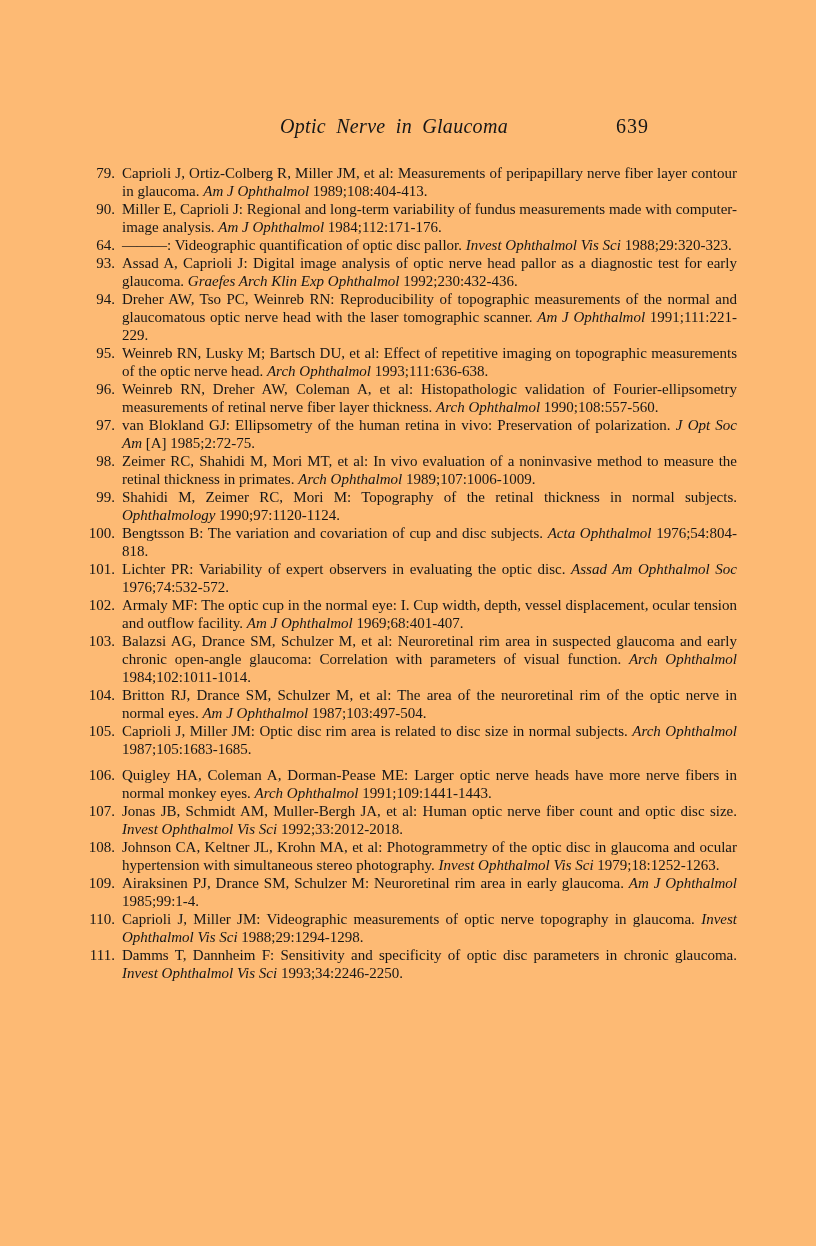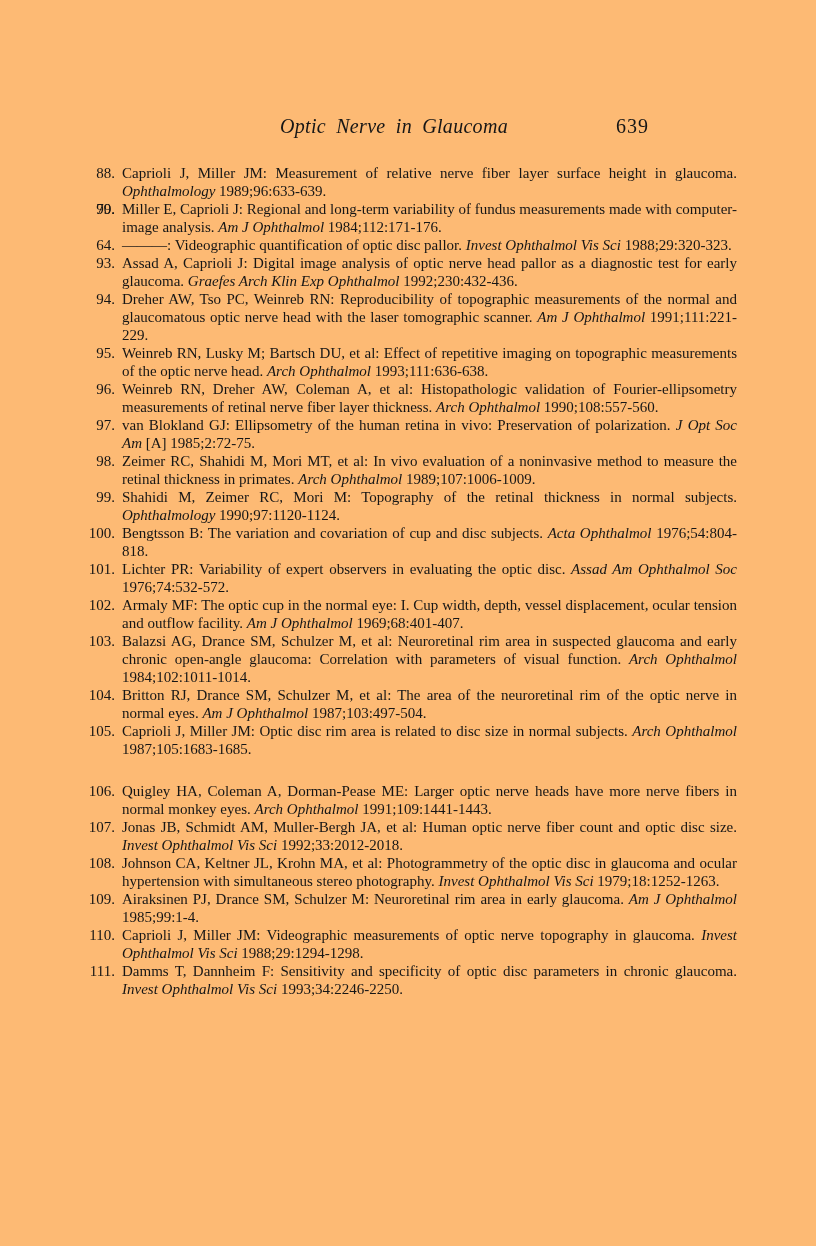--- a/index.html
+++ b/index.html
@@ -46,42 +46,41 @@
     list-style: none;
     font-size: 15px;
     line-height: 18px;
   }
   .ref-item {
     position: relative;
     padding-left: 38px;
     text-align: justify;
     margin: 0;
   }
-  .ref-item.gap-before { margin-top: 24px; }
+  .ref-item.gap-before { margin-top: 8px; }
   .ref-num {
     position: absolute;
     left: 0;
     top: 0;
     width: 31px;
     text-align: right;
     white-space: nowrap;
   }
   .ref-text i { font-style: italic; }
 </style>
 </head>
 <body>
 
 <div class="page">
   <div class="running-head">
     <span class="rh-title">Optic Nerve in Glaucoma</span>
     <span class="rh-page">639</span>
   </div>
   <ol class="ref-list">
-      <li class="ref-item"><span class="ref-num">88.</span><span class="ref-text"><span>Caprioli J, Miller JM: Measurement of relative nerve fiber layer surface height in glaucoma. </span><i>Ophthalmology</i><span> 1989;96:633-639.</span></span></li>
-      <li class="ref-item"><span class="ref-num">79.</span></li>
+      <li class="ref-item"><span class="ref-num">79.</span><span class="ref-text"><span>Caprioli J, Ortiz-Colberg R, Miller JM, et al: Measurements of peripapillary nerve fiber layer contour in glaucoma. </span><i>Am J Ophthalmol</i><span> 1989;108:404-413.</span></span></li>
       <li class="ref-item"><span class="ref-num">90.</span><span class="ref-text"><span>Miller E, Caprioli J: Regional and long-term variability of fundus measurements made with computer-image analysis. </span><i>Am J Ophthalmol</i><span> 1984;112:171-176.</span></span></li>
       <li class="ref-item"><span class="ref-num">64.</span><span class="ref-text"><span>———: Videographic quantification of optic disc pallor. </span><i>Invest Ophthalmol Vis Sci</i><span> 1988;29:320-323.</span></span></li>
       <li class="ref-item"><span class="ref-num">93.</span><span class="ref-text"><span>Assad A, Caprioli J: Digital image analysis of optic nerve head pallor as a diagnostic test for early glaucoma. </span><i>Graefes Arch Klin Exp Ophthalmol</i><span> 1992;230:432-436.</span></span></li>
       <li class="ref-item"><span class="ref-num">94.</span><span class="ref-text"><span>Dreher AW, Tso PC, Weinreb RN: Reproducibility of topographic measurements of the normal and glaucomatous optic nerve head with the laser tomographic scanner. </span><i>Am J Ophthalmol</i><span> 1991;111:221-229.</span></span></li>
       <li class="ref-item"><span class="ref-num">95.</span><span class="ref-text"><span>Weinreb RN, Lusky M; Bartsch DU, et al: Effect of repetitive imaging on topographic measurements of the optic nerve head. </span><i>Arch Ophthalmol</i><span> 1993;111:636-638.</span></span></li>
       <li class="ref-item"><span class="ref-num">96.</span><span class="ref-text"><span>Weinreb RN, Dreher AW, Coleman A, et al: Histopathologic validation of Fourier-ellipsometry measurements of retinal nerve fiber layer thickness. </span><i>Arch Ophthalmol</i><span> 1990;108:557-560.</span></span></li>
       <li class="ref-item"><span class="ref-num">97.</span><span class="ref-text"><span>van Blokland GJ: Ellipsometry of the human retina in vivo: Preservation of polarization. </span><i>J Opt Soc Am</i><span> [A] 1985;2:72-75.</span></span></li>
       <li class="ref-item"><span class="ref-num">98.</span><span class="ref-text"><span>Zeimer RC, Shahidi M, Mori MT, et al: In vivo evaluation of a noninvasive method to measure the retinal thickness in primates. </span><i>Arch Ophthalmol</i><span> 1989;107:1006-1009.</span></span></li>
       <li class="ref-item"><span class="ref-num">99.</span><span class="ref-text"><span>Shahidi M, Zeimer RC, Mori M: Topography of the retinal thickness in normal subjects. </span><i>Ophthalmology</i><span> 1990;97:1120-1124.</span></span></li>
       <li class="ref-item"><span class="ref-num">100.</span><span class="ref-text"><span>Bengtsson B: The variation and covariation of cup and disc subjects. </span><i>Acta Ophthalmol</i><span> 1976;54:804-818.</span></span></li>

